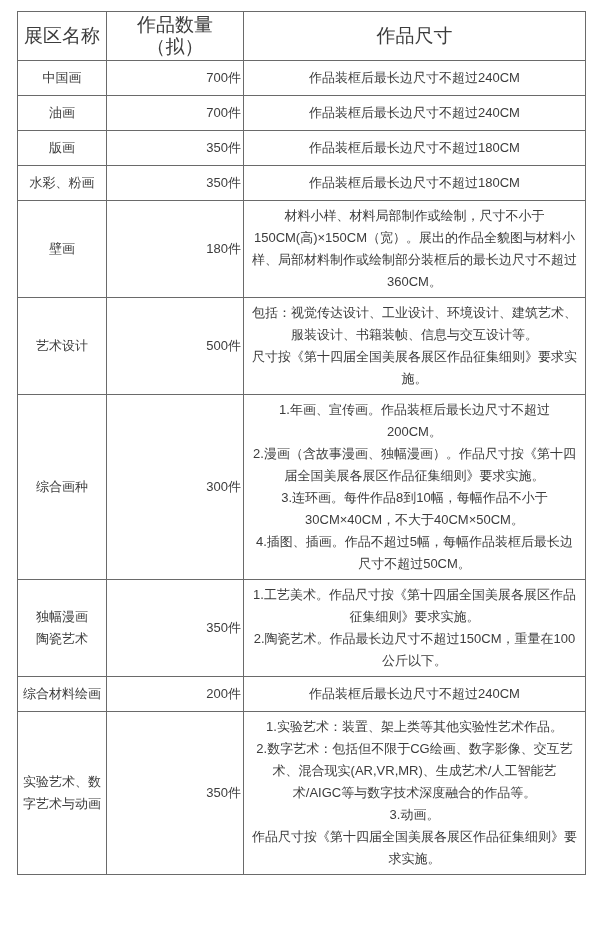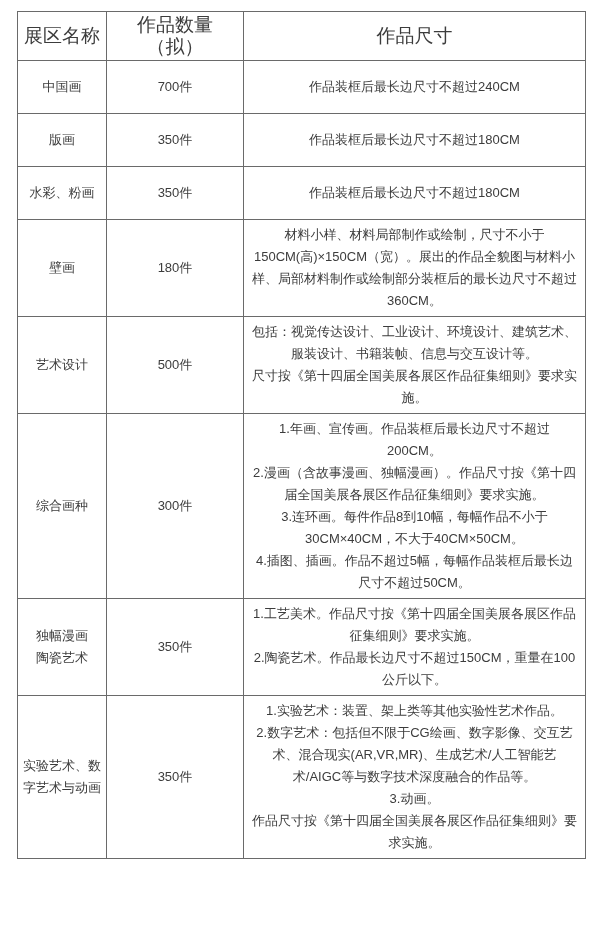--- a/index.html
+++ b/index.html
@@ -25,28 +25,28 @@
     vertical-align: middle;
     font-size: 13px;
     line-height: 22px;
     font-weight: 400;
   }
   .spec-table th {
     height: 35px;
     font-size: 19px;
     padding: 2px;
   }
-  .spec-table td { height: 53px; }
+  .spec-table td { height: 35px; }
   td.cell-name {
     text-align: center;
     white-space: pre-line;
     padding: 4px 1px;
   }
   td.cell-qty {
-    text-align: center;
+    text-align: right;
     padding: 4px 2px;
   }
   td.cell-size {
     text-align: center;
     white-space: pre-line;
     padding: 4px 8px;
   }
   .spec-table tbody tr:last-child td { height: 58px; }
 </style>
 </head>
@@ -62,20 +62,25 @@
     <thead>
       <tr>
         <th>展区名称</th>
         <th>作品数量（拟）</th>
         <th>作品尺寸</th>
       </tr>
     </thead>
     <tbody id="table-body">
         <tr>
           <td class="cell-name">中国画</td>
+          <td class="cell-qty">700件</td>
+          <td class="cell-size">作品装框后最长边尺寸不超过240CM</td>
+        </tr>
+        <tr>
+          <td class="cell-name">油画</td>
           <td class="cell-qty">700件</td>
           <td class="cell-size">作品装框后最长边尺寸不超过240CM</td>
         </tr>
         <tr>
           <td class="cell-name">版画</td>
           <td class="cell-qty">350件</td>
           <td class="cell-size">作品装框后最长边尺寸不超过180CM</td>
         </tr>
         <tr>
           <td class="cell-name">水彩、粉画</td>
@@ -102,20 +107,25 @@
 4.插图、插画。作品不超过5幅，每幅作品装框后最长边尺寸不超过50CM。</td>
         </tr>
         <tr>
           <td class="cell-name">独幅漫画
 陶瓷艺术</td>
           <td class="cell-qty">350件</td>
           <td class="cell-size">1.工艺美术。作品尺寸按《第十四届全国美展各展区作品征集细则》要求实施。
 2.陶瓷艺术。作品最长边尺寸不超过150CM，重量在100公斤以下。</td>
         </tr>
         <tr>
+          <td class="cell-name">综合材料绘画</td>
+          <td class="cell-qty">200件</td>
+          <td class="cell-size">作品装框后最长边尺寸不超过240CM</td>
+        </tr>
+        <tr>
           <td class="cell-name">实验艺术、数
 字艺术与动画</td>
           <td class="cell-qty">350件</td>
           <td class="cell-size">1.实验艺术：装置、架上类等其他实验性艺术作品。
 2.数字艺术：包括但不限于CG绘画、数字影像、交互艺术、混合现实(AR,VR,MR)、生成艺术/人工智能艺术/AIGC等与数字技术深度融合的作品等。
 3.动画。
 作品尺寸按《第十四届全国美展各展区作品征集细则》要求实施。</td>
         </tr>
       </tbody>
   </table>

